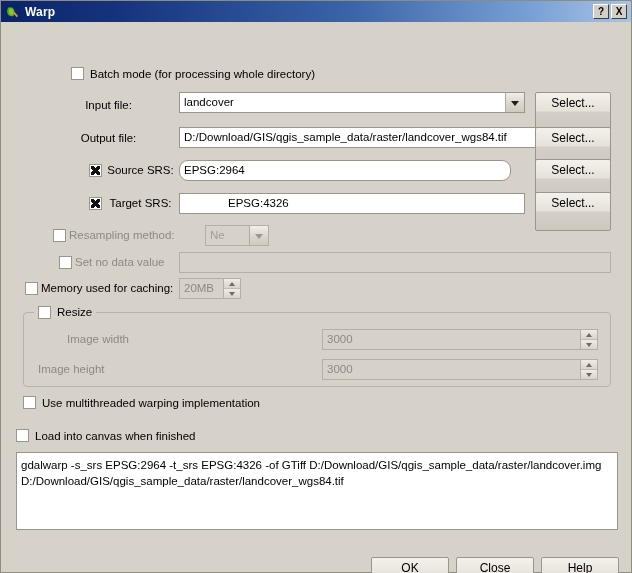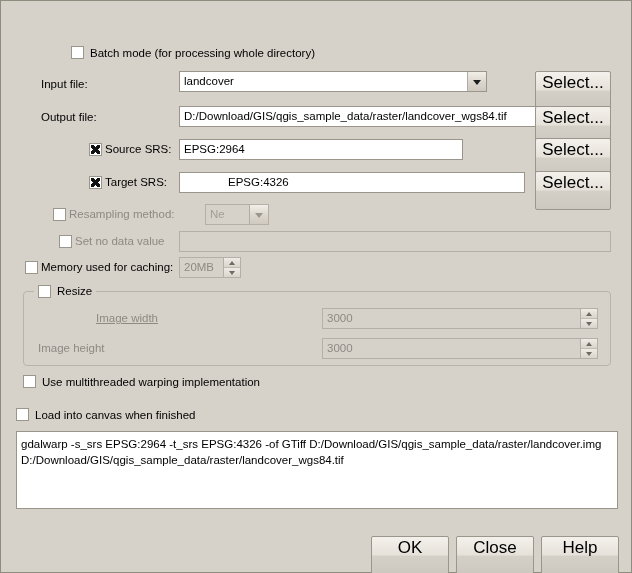--- a/index.html
+++ b/index.html
@@ -109,21 +109,21 @@
     background:
       linear-gradient(45deg, transparent 38%, #111 38%, #111 62%, transparent 62%),
       linear-gradient(-45deg, transparent 38%, #111 38%, #111 62%, transparent 62%);
   }
   .cb-label {
     margin-left: 6px;
     white-space: nowrap;
   }
 
   .fieldlabel {
-    text-align: left;
+    text-align: center;
     white-space: nowrap;
   }
   .fieldlabel.dim { color: #8d8a83; }
 
   
   .input {
     box-sizing: border-box;
     height: 21px;
     background: #ffffff;
     border: 1px solid #9a968c;
@@ -223,21 +223,21 @@
   .tri-up { margin-top: -2px; border-bottom: 4px solid #6f6b64; }
   .tri-dn { margin-top: -2px; border-top: 4px solid #6f6b64; }
 
   
   .btn {
     box-sizing: border-box;
     height: 39px;
     background: linear-gradient(to bottom, #f4f1ec 0%, #e6e2da 48%, #d5d0c7 52%, #cdc8bf 100%);
     border: 1px solid #9a968c;
     border-radius: 2px;
-    font-size: 17px;
+    font-size: 12px;
     color: #000;
     text-align: center;
     line-height: 21px;
     cursor: default;
     white-space: nowrap;
   }
 
   
   .groupbox {
     position: absolute;
@@ -270,44 +270,59 @@
     overflow: hidden;
     white-space: pre-wrap;
     word-break: break-all;
   }
 </style>
 </head>
 <body>
 
 <div class="window">
 
+  <div class="titlebar">
+    <div class="title-logo">
+      <svg width="16" height="16" viewBox="0 0 16 16">
+        <rect x="0" y="0" width="16" height="16" fill="#0a246a"></rect>
+        <path d="M4 3.2 C1.6 4.4 1.4 9.6 4.1 11.6 C6.0 13.0 8.6 12.4 9.4 10.4 C10.3 8.2 9.2 5.0 7.2 3.6 Z" fill="#55a630"></path>
+        <path d="M5.0 4.4 C3.6 5.6 3.7 9.2 5.5 10.6 C6.7 11.5 8.0 11.1 8.4 9.8 C8.9 8.1 8.0 5.7 6.6 4.7 Z" fill="#8ac926"></path>
+        <path d="M8.2 9.0 L11.6 13.3 L13.1 12.0 L9.6 7.9 Z" fill="#f08c1e"></path>
+      </svg>
+    </div>
+    <div class="title-text">Warp</div>
+    <div class="title-btns">
+      <div class="tbtn">?</div>
+      <div class="tbtn">X</div>
+    </div>
+  </div>
 
   <div class="client">
 
     <div class="row" style="left:22px; top:45px;margin-left:48px;">
       <span class="cb"></span>
       <span class="cb-label">Batch mode (for processing whole directory)</span>
     </div>
 
     <div class="fieldlabel" style="position:absolute; left:40px; top:77px; width:135px;">Input file:</div>
-    <div class="combo" style="position:absolute; left:178px; top:70px; width:308px;">
+    <div class="combo" style="position:absolute; left:178px; top:70px; width:346px;">
       <span class="val">landcover</span>
       <span class="arrowbox">
           <i class="arrow-dn"></i>
         </span>
     </div>
     <div class="btn" style="position:absolute; left:534px; top:70px; width:76px;">Select...</div>
 
     <div class="fieldlabel" style="position:absolute; left:40px; top:110px; width:135px;">Output file:</div>
     <div class="input" style="position:absolute; left:178px; top:105px; width:380px;">D:/Download/GIS/qgis_sample_data/raster/landcover_wgs84.tif</div>
     <div class="btn" style="position:absolute; left:534px; top:105px; width:76px;">Select...</div>
 
     <span class="cb checked" style="position:absolute; left:88px; top:142px;"></span>
     <div class="fieldlabel" style="position:absolute; left:104px; top:142px; width:71px;">Source SRS:</div>
-    <div class="input" style="position:absolute; left:178px; top:138px; width:284px;">EPSG:2964</div>
+    <div class="input" style="position:absolute; left:178px; top:138px; width:332px;border-radius:9px;">EPSG:2964</div>
     <div class="btn" style="position:absolute; left:534px; top:137px; width:76px;">Select...</div>
 
     <span class="cb checked" style="position:absolute; left:88px; top:175px;"></span>
     <div class="fieldlabel" style="position:absolute; left:104px; top:175px; width:71px;">Target SRS:</div>
     <div class="input" style="position:absolute; left:178px; top:171px; width:346px;padding-left:48px;">EPSG:4326</div>
     <div class="btn" style="position:absolute; left:534px; top:170px; width:76px;">
       <span>Select...</span>
     </div>
 
     <span class="cb" style="position:absolute; left:52px; top:207px;"></span>
@@ -336,21 +351,21 @@
           </span>
       </span>
     </div>
 
     <div class="groupbox" style="left:22px; top:290px; width:588px; height:75px;">
       <div class="group-title">
         <span class="cb"></span>
         <span class="cb-label">Resize</span>
       </div>
 
-      <div class="fieldlabel dim" style="position:absolute; left:14px; top:20px; width:120px; text-align:right;text-decoration:underline;">Image width</div>
+      <div class="fieldlabel dim" style="position:absolute; left:14px; top:20px; width:120px; text-align:center;">Image width</div>
       <div class="spin" style="position:absolute; left:298px; top:16px; width:276px;">
         <span class="val">3000</span>
         <span class="btns">
           <span class="sb">
               <i class="tri-up"></i>
             </span>
           <span class="sb">
               <i class="tri-dn"></i>
             </span>
         </span>

